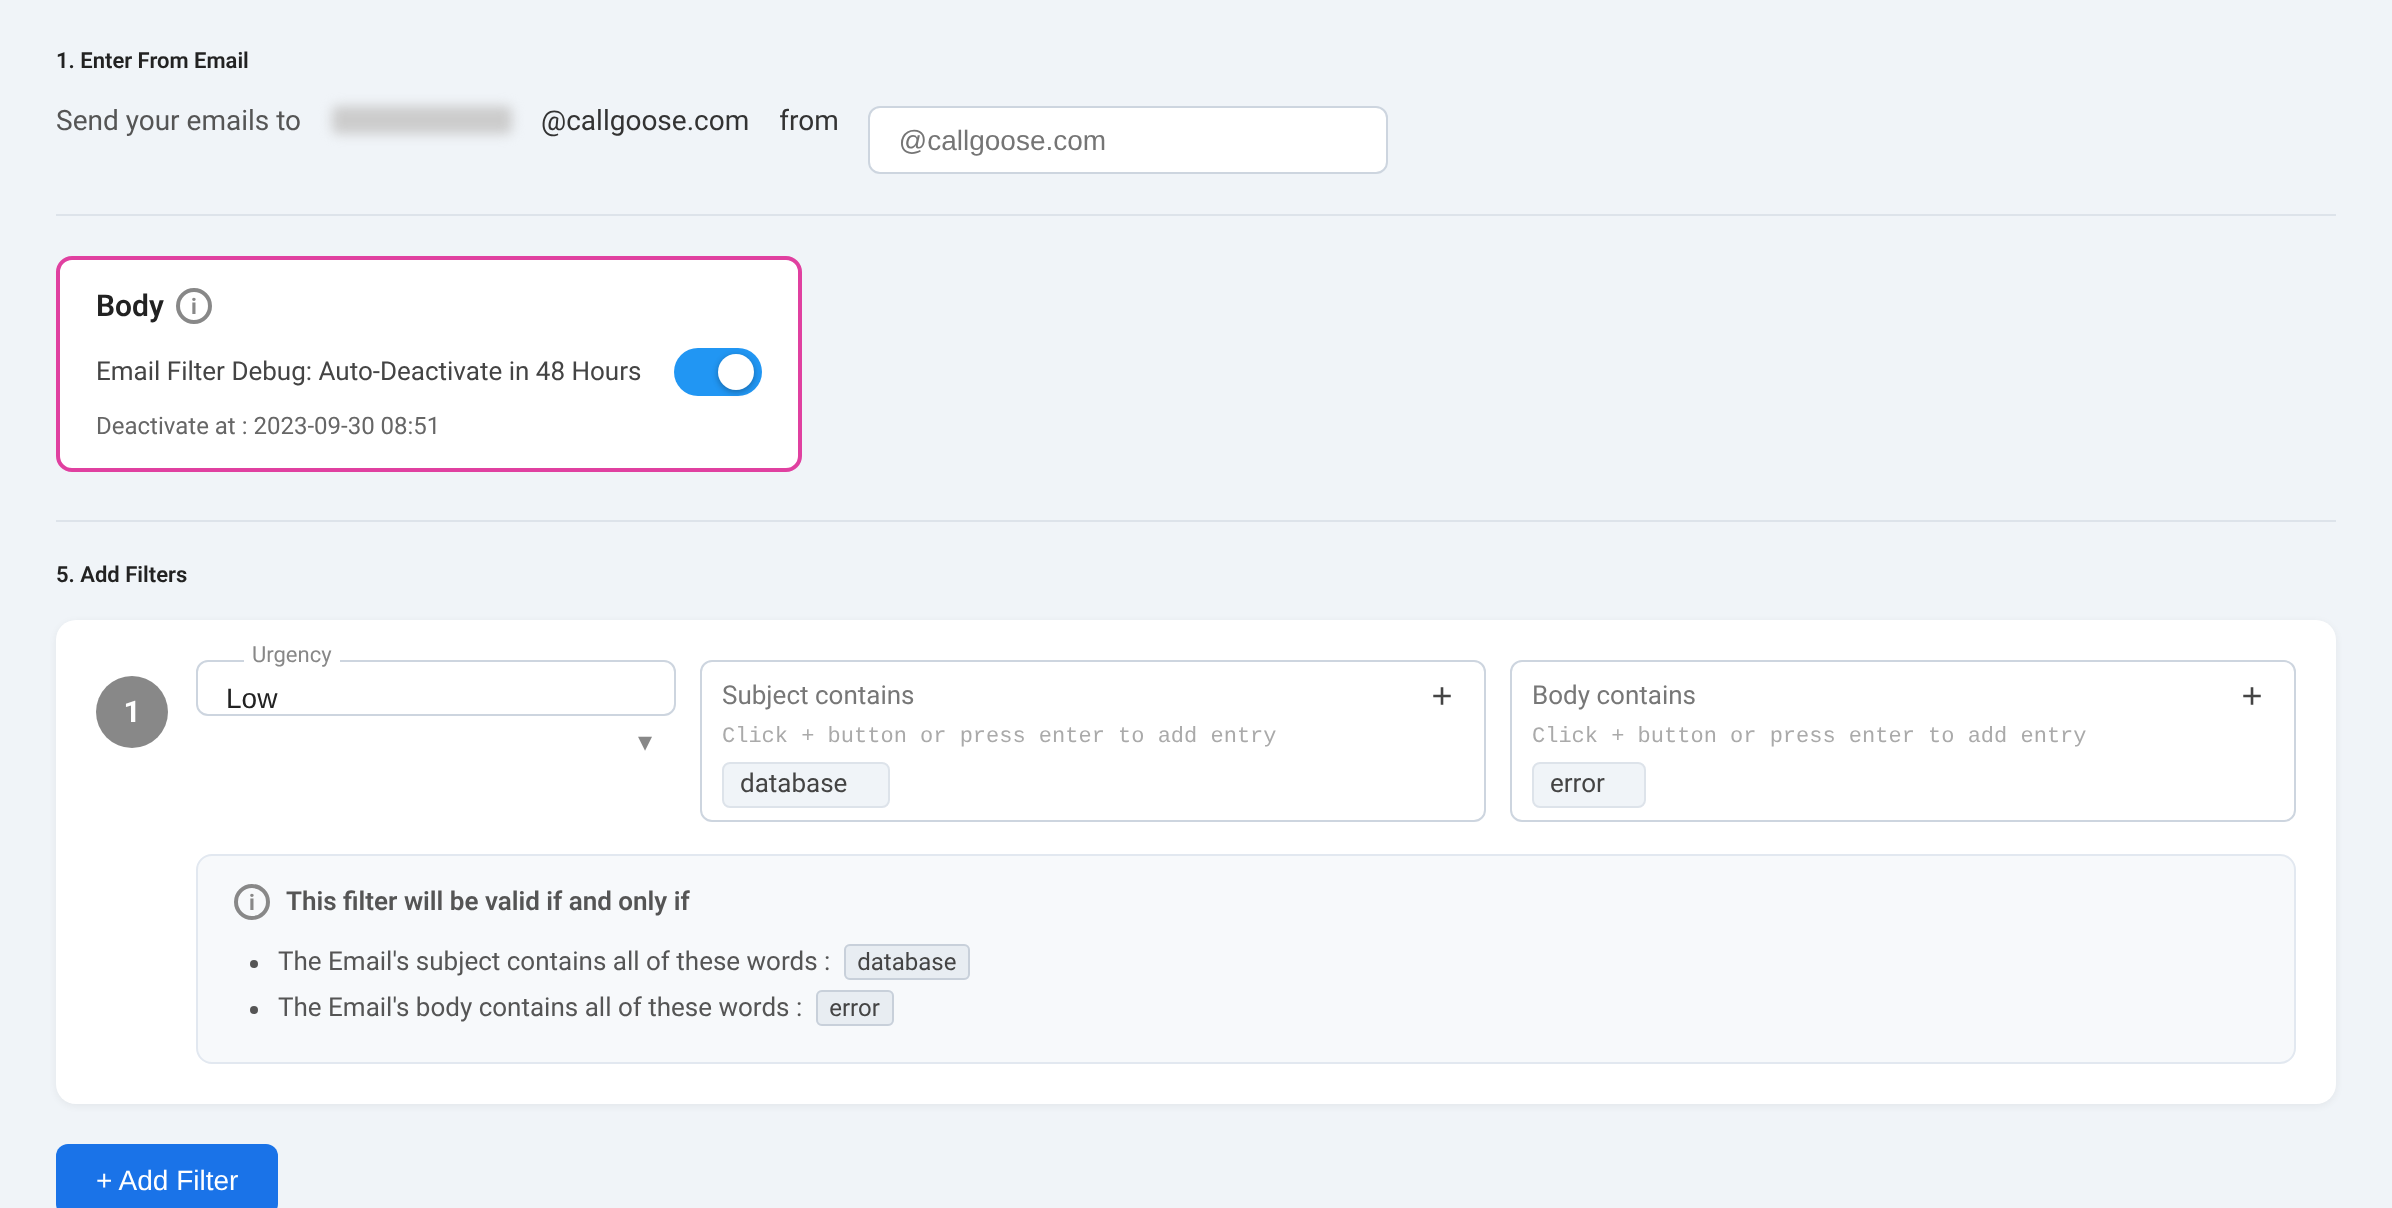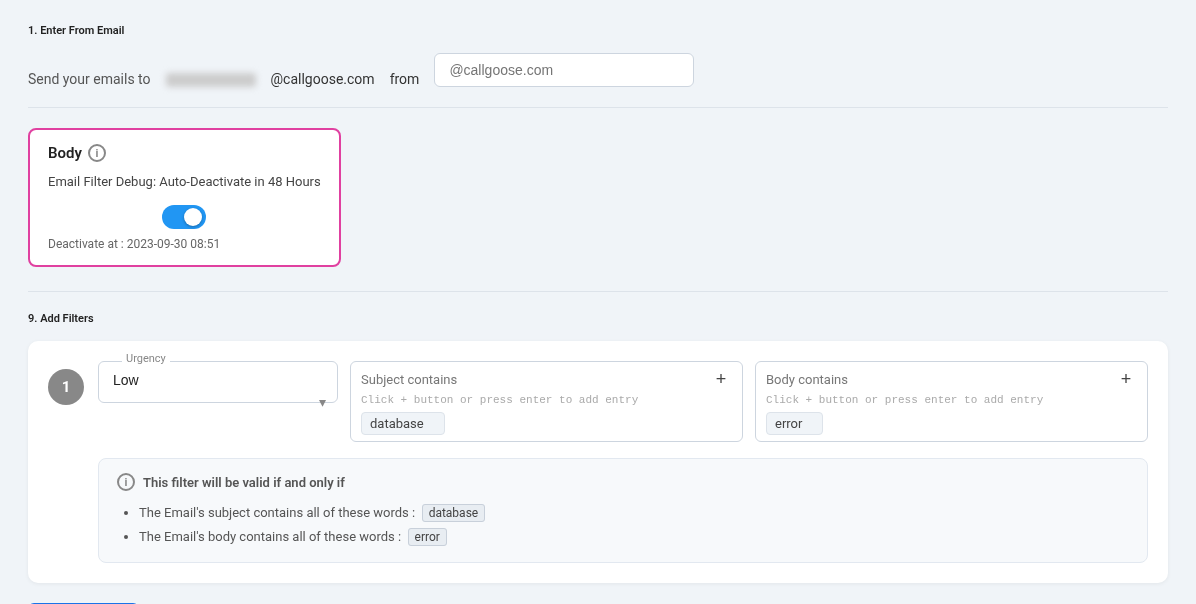--- a/index.html
+++ b/index.html
@@ -21,21 +21,21 @@
       margin-bottom: 16px;
     }
     .divider {
       border: none;
       border-top: 1px solid #dde3ea;
       margin: 20px 0;
     }
     
     .from-email-row {
       display: flex;
-      align-items: flex-end;
+      align-items: flex-start;
       gap: 15px;
       margin-bottom: 4px;
     }
     .from-email-row label {
       color: #555;
       white-space: nowrap;
     }
     .blurred-text {
       display: inline-block;
       background: #ccc;
@@ -86,21 +86,20 @@
       font-weight: 700;
       color: #888;
       flex-shrink: 0;
     }
     .debug-row {
       display: flex;
       align-items: center;
       justify-content: space-between;
       gap: 16px;
       margin-bottom: 8px;
-      flex-direction: column;
     }
     .debug-row-label {
       color: #444;
       font-size: 13px;
     }
     
     .toggle-switch {
       position: relative;
       width: 44px;
       height: 24px;
@@ -175,21 +174,21 @@
       background: #fff;
       padding: 0 4px;
       font-size: 11px;
       color: #888;
       z-index: 1;
     }
     .urgency-select {
       width: 100%;
       border: 1px solid #cdd5df;
       border-radius: 6px;
-      padding: 10px 36px 14px 14px;
+      padding: 10px 36px 0 14px;
       font-size: 14px;
       color: #222;
       background: #fff;
       appearance: none;
       cursor: pointer;
       outline: none;
     }
     .urgency-chevron {
       position: absolute;
       right: 12px;
@@ -340,21 +339,21 @@
         <input type="checkbox" checked="" style="">
         <span class="toggle-slider"></span>
       </label>
     </div>
     <div class="deactivate-text">Deactivate at : 2023-09-30 08:51</div>
   </div>
 
   <hr class="divider">
 
   
-  <h2 class="section-title">9. Add Filters</h2>
+  <h2 class="section-title">5. Add Filters</h2>
 
   <div class="filters-section">
     <div class="filter-row">
 
       <div class="filter-number">1</div>
 
       <div class="filter-fields">
 
         <div class="urgency-wrapper">
           <span class="urgency-label">Urgency</span>

